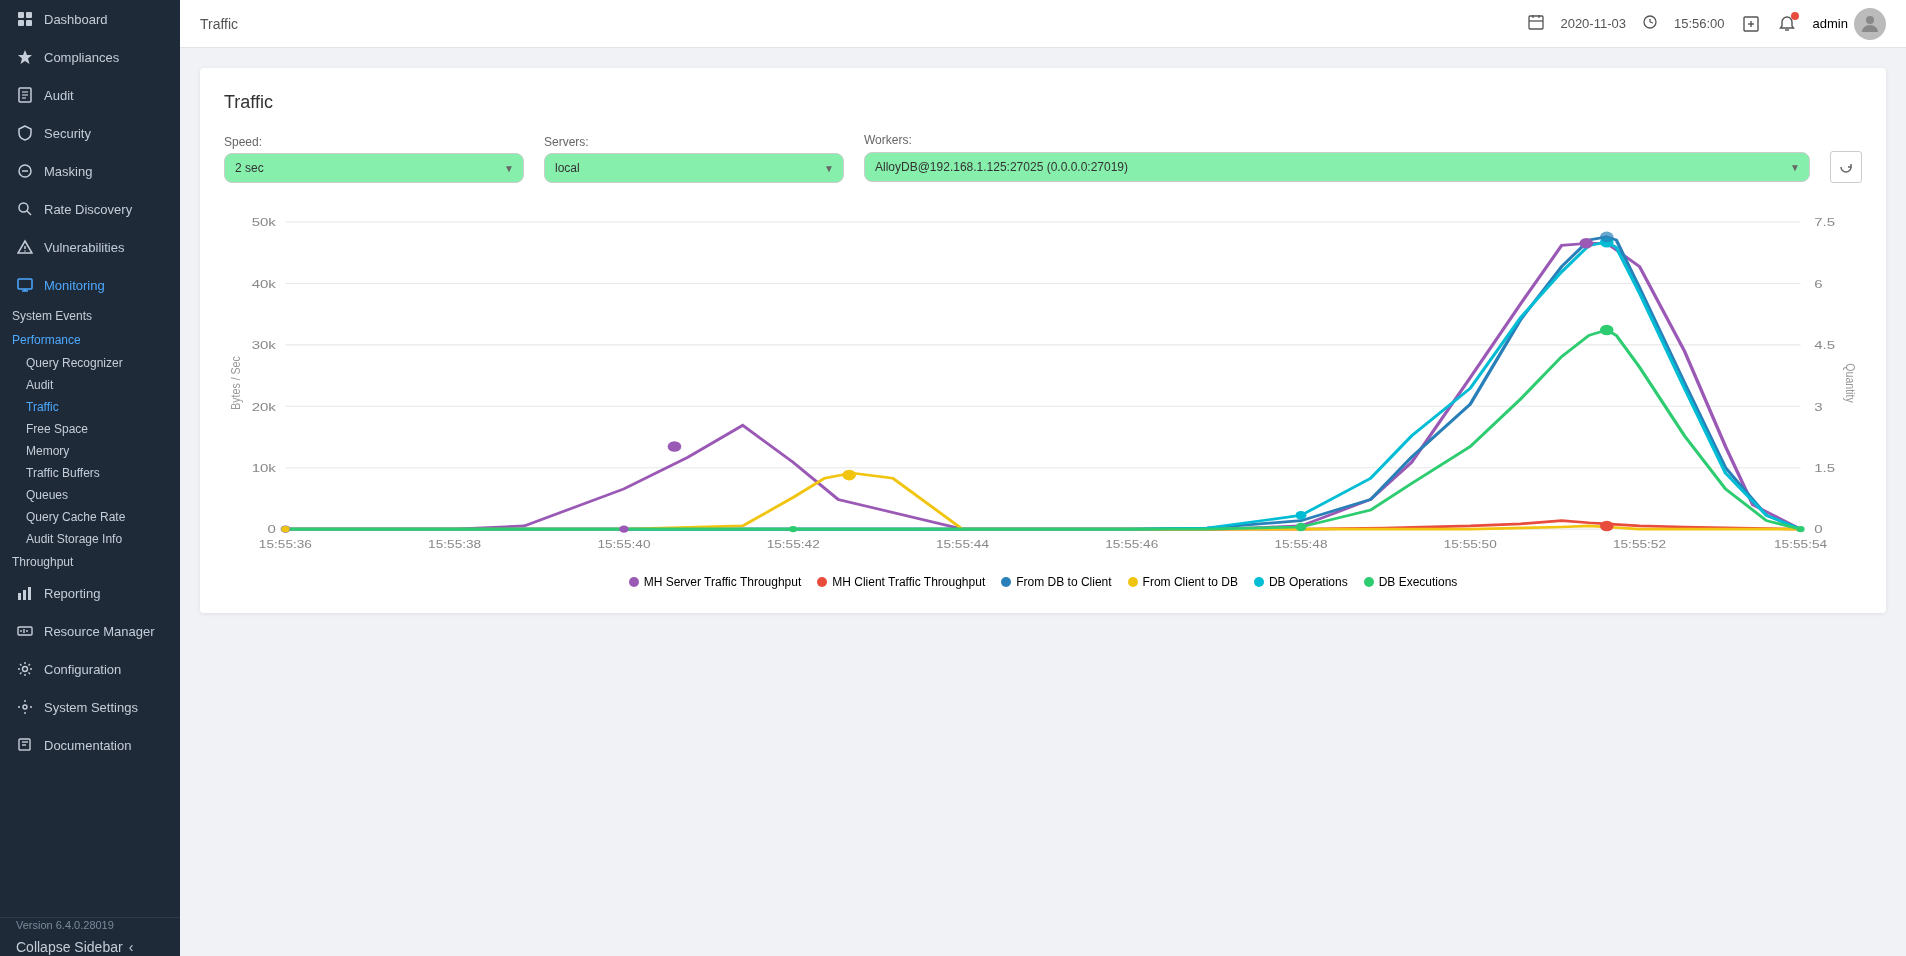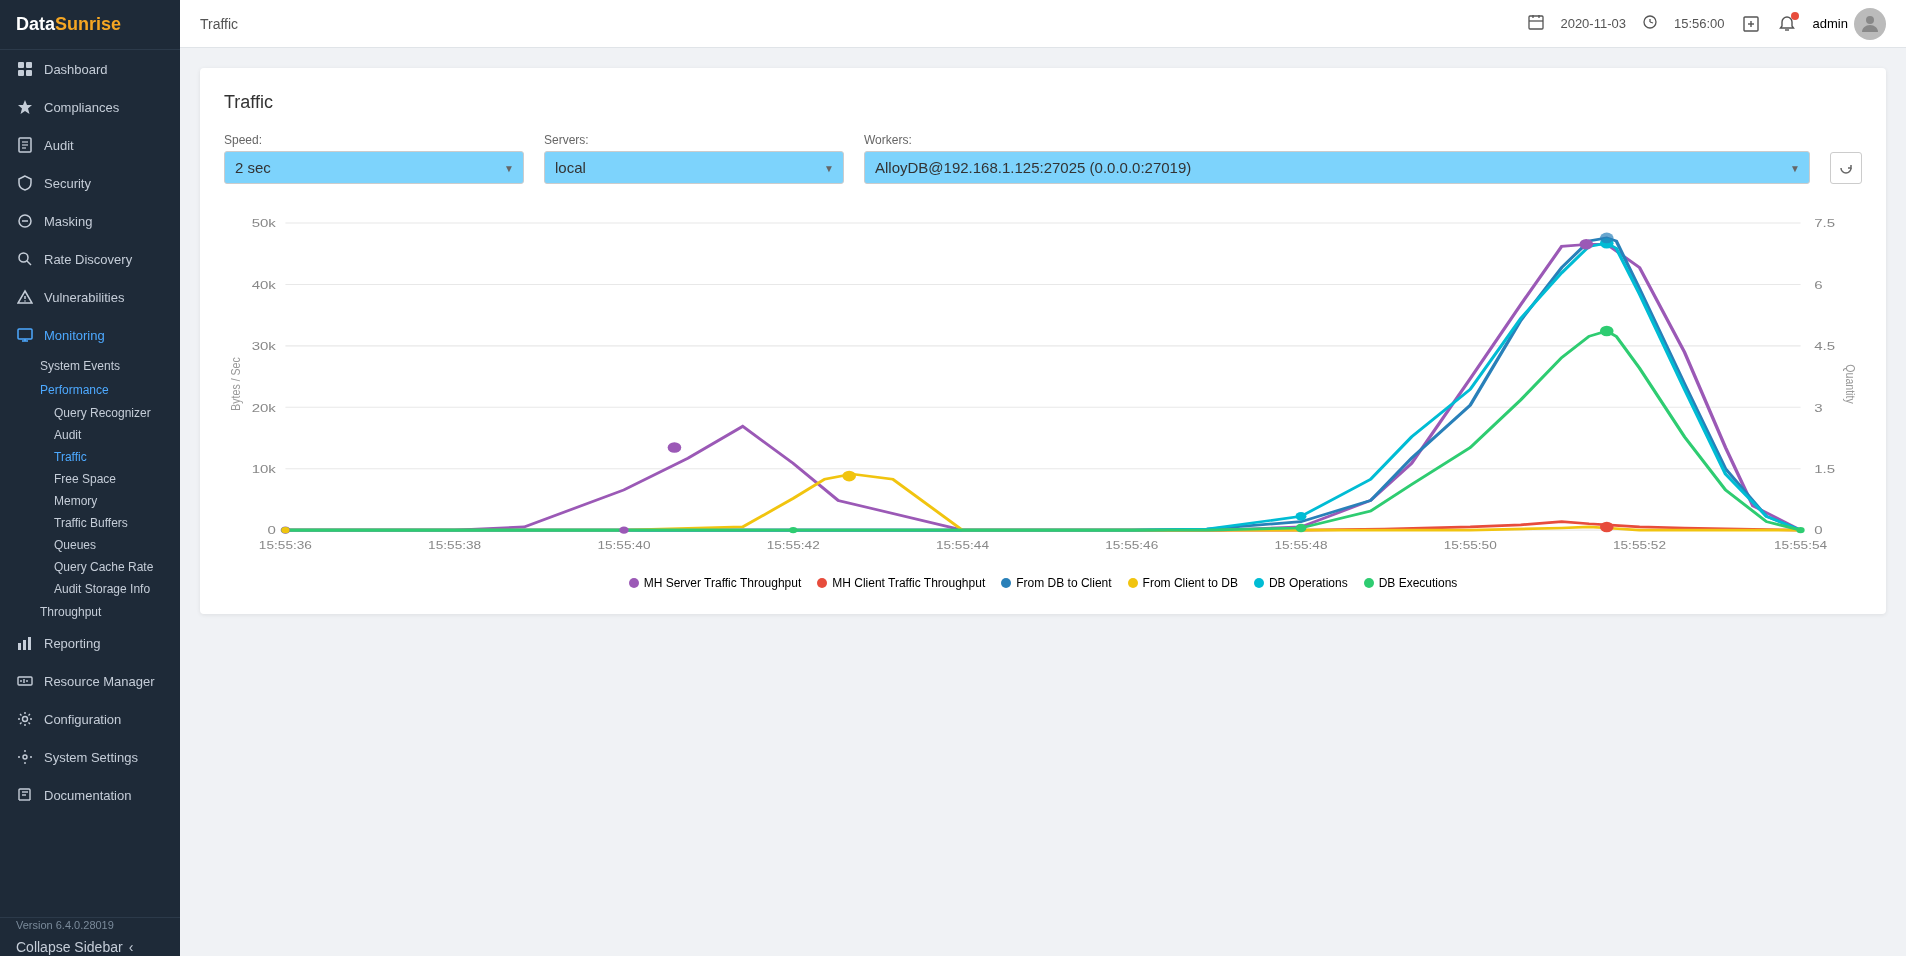--- a/index.html
+++ b/index.html
@@ -26,21 +26,21 @@
     .logo-data { color: #fff; }
     .logo-sunrise { color: #f5a623; }
 
     .nav-item {
       display: flex; align-items: center; padding: 10px 16px; cursor: pointer; gap: 10px; color: #c5cdd8;
       font-size: 13px;
     }
     .nav-item.active { color: #4da9ff; }
     .nav-item .nav-icon { width: 18px; height: 18px; display: inline-flex; align-items: center; justify-content: center; flex-shrink: 0; }
 
-    .sub-nav { padding-left: 28px; }
+    .sub-nav { }
     .sub-nav-item { padding: 5px 12px; cursor: pointer; color: #c5cdd8; font-size: 12px; }
     .sub-nav-item.active { color: #4da9ff; }
 
     .sub-sub-nav { padding-left: 14px; }
     .sub-sub-nav-item { padding: 4px 12px; cursor: pointer; color: #c5cdd8; font-size: 12px; }
     .sub-sub-nav-item.active { color: #4da9ff; }
 
     .sidebar-footer {
       margin-top: auto;
       border-top: 1px solid #2c3a4a;
@@ -97,24 +97,24 @@
     .control-group { display: flex; flex-direction: column; gap: 4px; }
     .control-group.speed { flex: 0 0 300px; }
     .control-group.servers { flex: 0 0 300px; }
     .control-group.workers { flex: 1; }
     .control-label { font-size: 12px; color: #666; }
     .select-wrapper { position: relative; }
     .select-wrapper select {
       width: 100%;
       padding: 7px 32px 7px 10px;
       border: 1px solid #ccc;
-      border-radius: 3px;
-      background: #7dd3fc;
+      border-radius: 8px;
+      background: #86efac;
       appearance: none;
-      font-size: 15px;
+      font-size: 12px;
       color: #333;
       cursor: pointer;
     }
     .select-arrow {
       position: absolute; right: 10px; top: 50%; transform: translateY(-50%);
       pointer-events: none; color: #666; font-size: 10px;
     }
     .refresh-btn {
       width: 32px; height: 32px; border: 1px solid #ccc; border-radius: 3px;
       background: #fff; cursor: pointer; display: flex; align-items: center; justify-content: center;
@@ -138,25 +138,20 @@
     .legend-item { display: flex; align-items: center; gap: 5px; }
     .legend-dot { width: 10px; height: 10px; border-radius: 50%; }
 
     
     svg text { font-family: 'Segoe UI', Arial, sans-serif; }
   </style>
 </head>
 <body>
 
 <div id="sidebar">
-  <div id="sidebar-logo">
-    <span class="logo-text">
-      <span class="logo-data">Data</span><span class="logo-sunrise">Sunrise</span>
-    </span>
-  </div>
 
   <div class="nav-item">
     <span class="nav-icon">
       <svg width="16" height="16" viewBox="0 0 16 16" fill="currentColor">
           <rect x="1" y="1" width="6" height="6" rx="1"></rect>
           <rect x="9" y="1" width="6" height="6" rx="1"></rect>
           <rect x="1" y="9" width="6" height="6" rx="1"></rect>
           <rect x="9" y="9" width="6" height="6" rx="1"></rect>
         </svg>
     </span>

